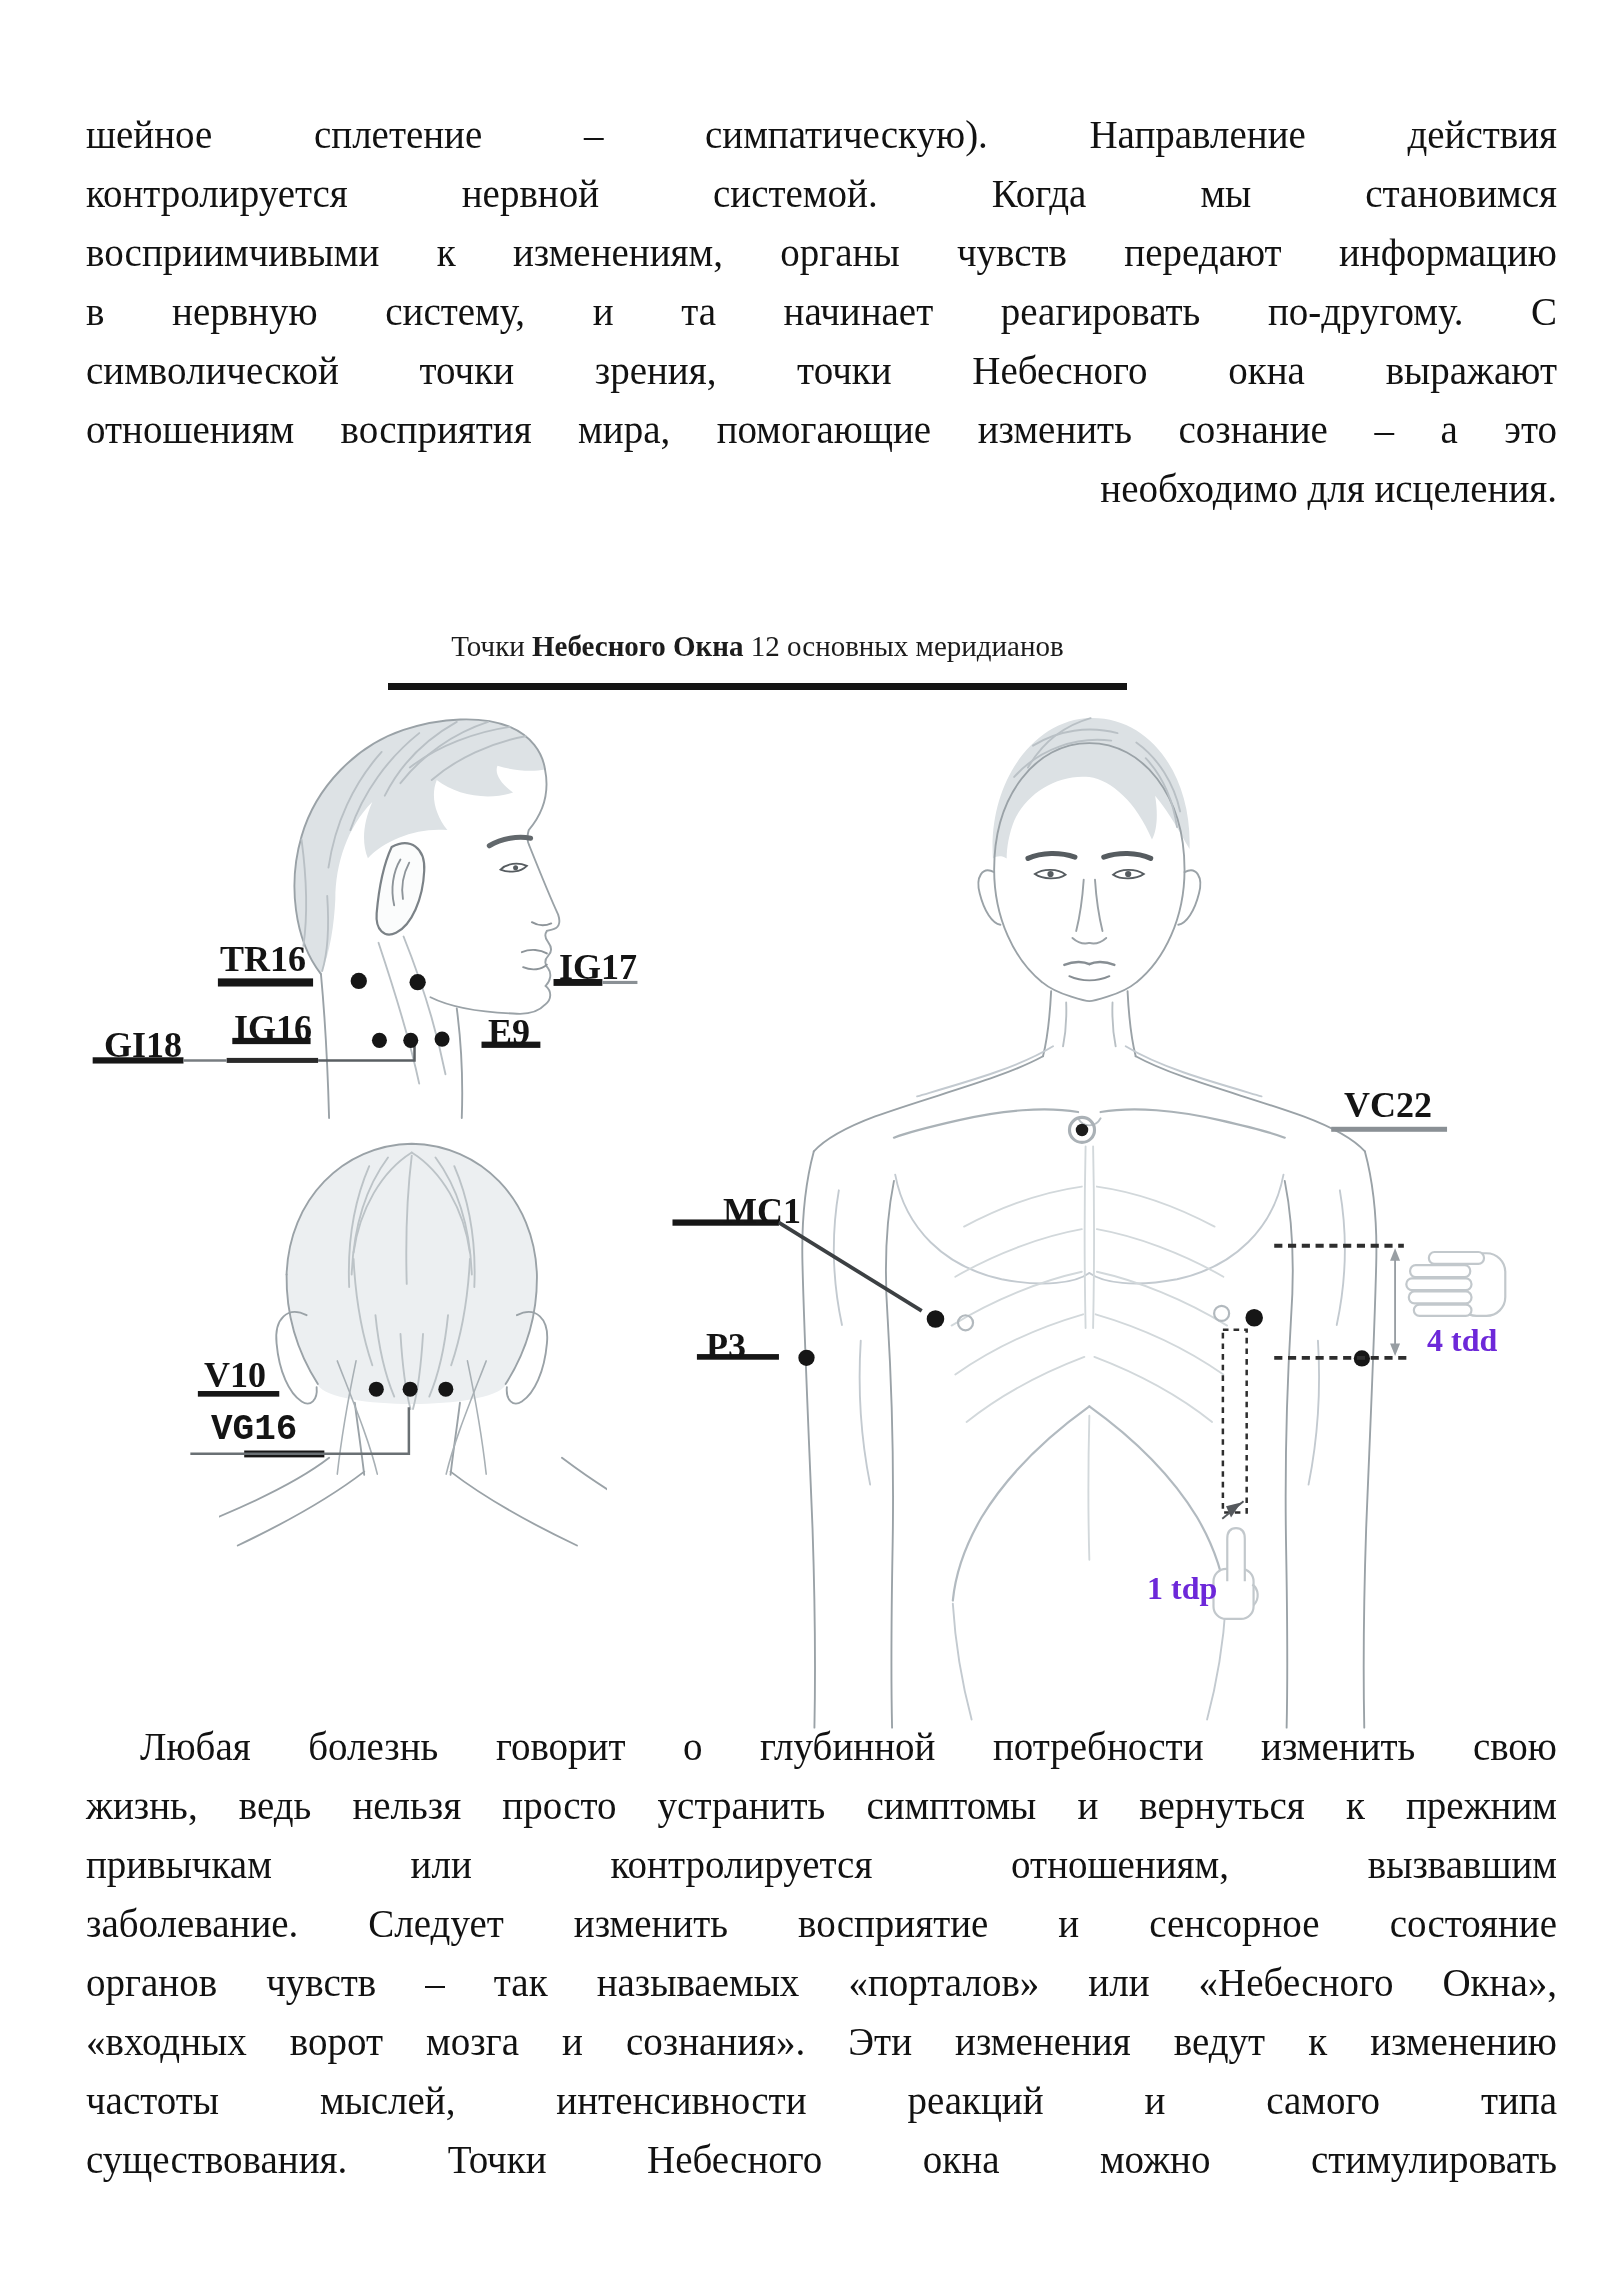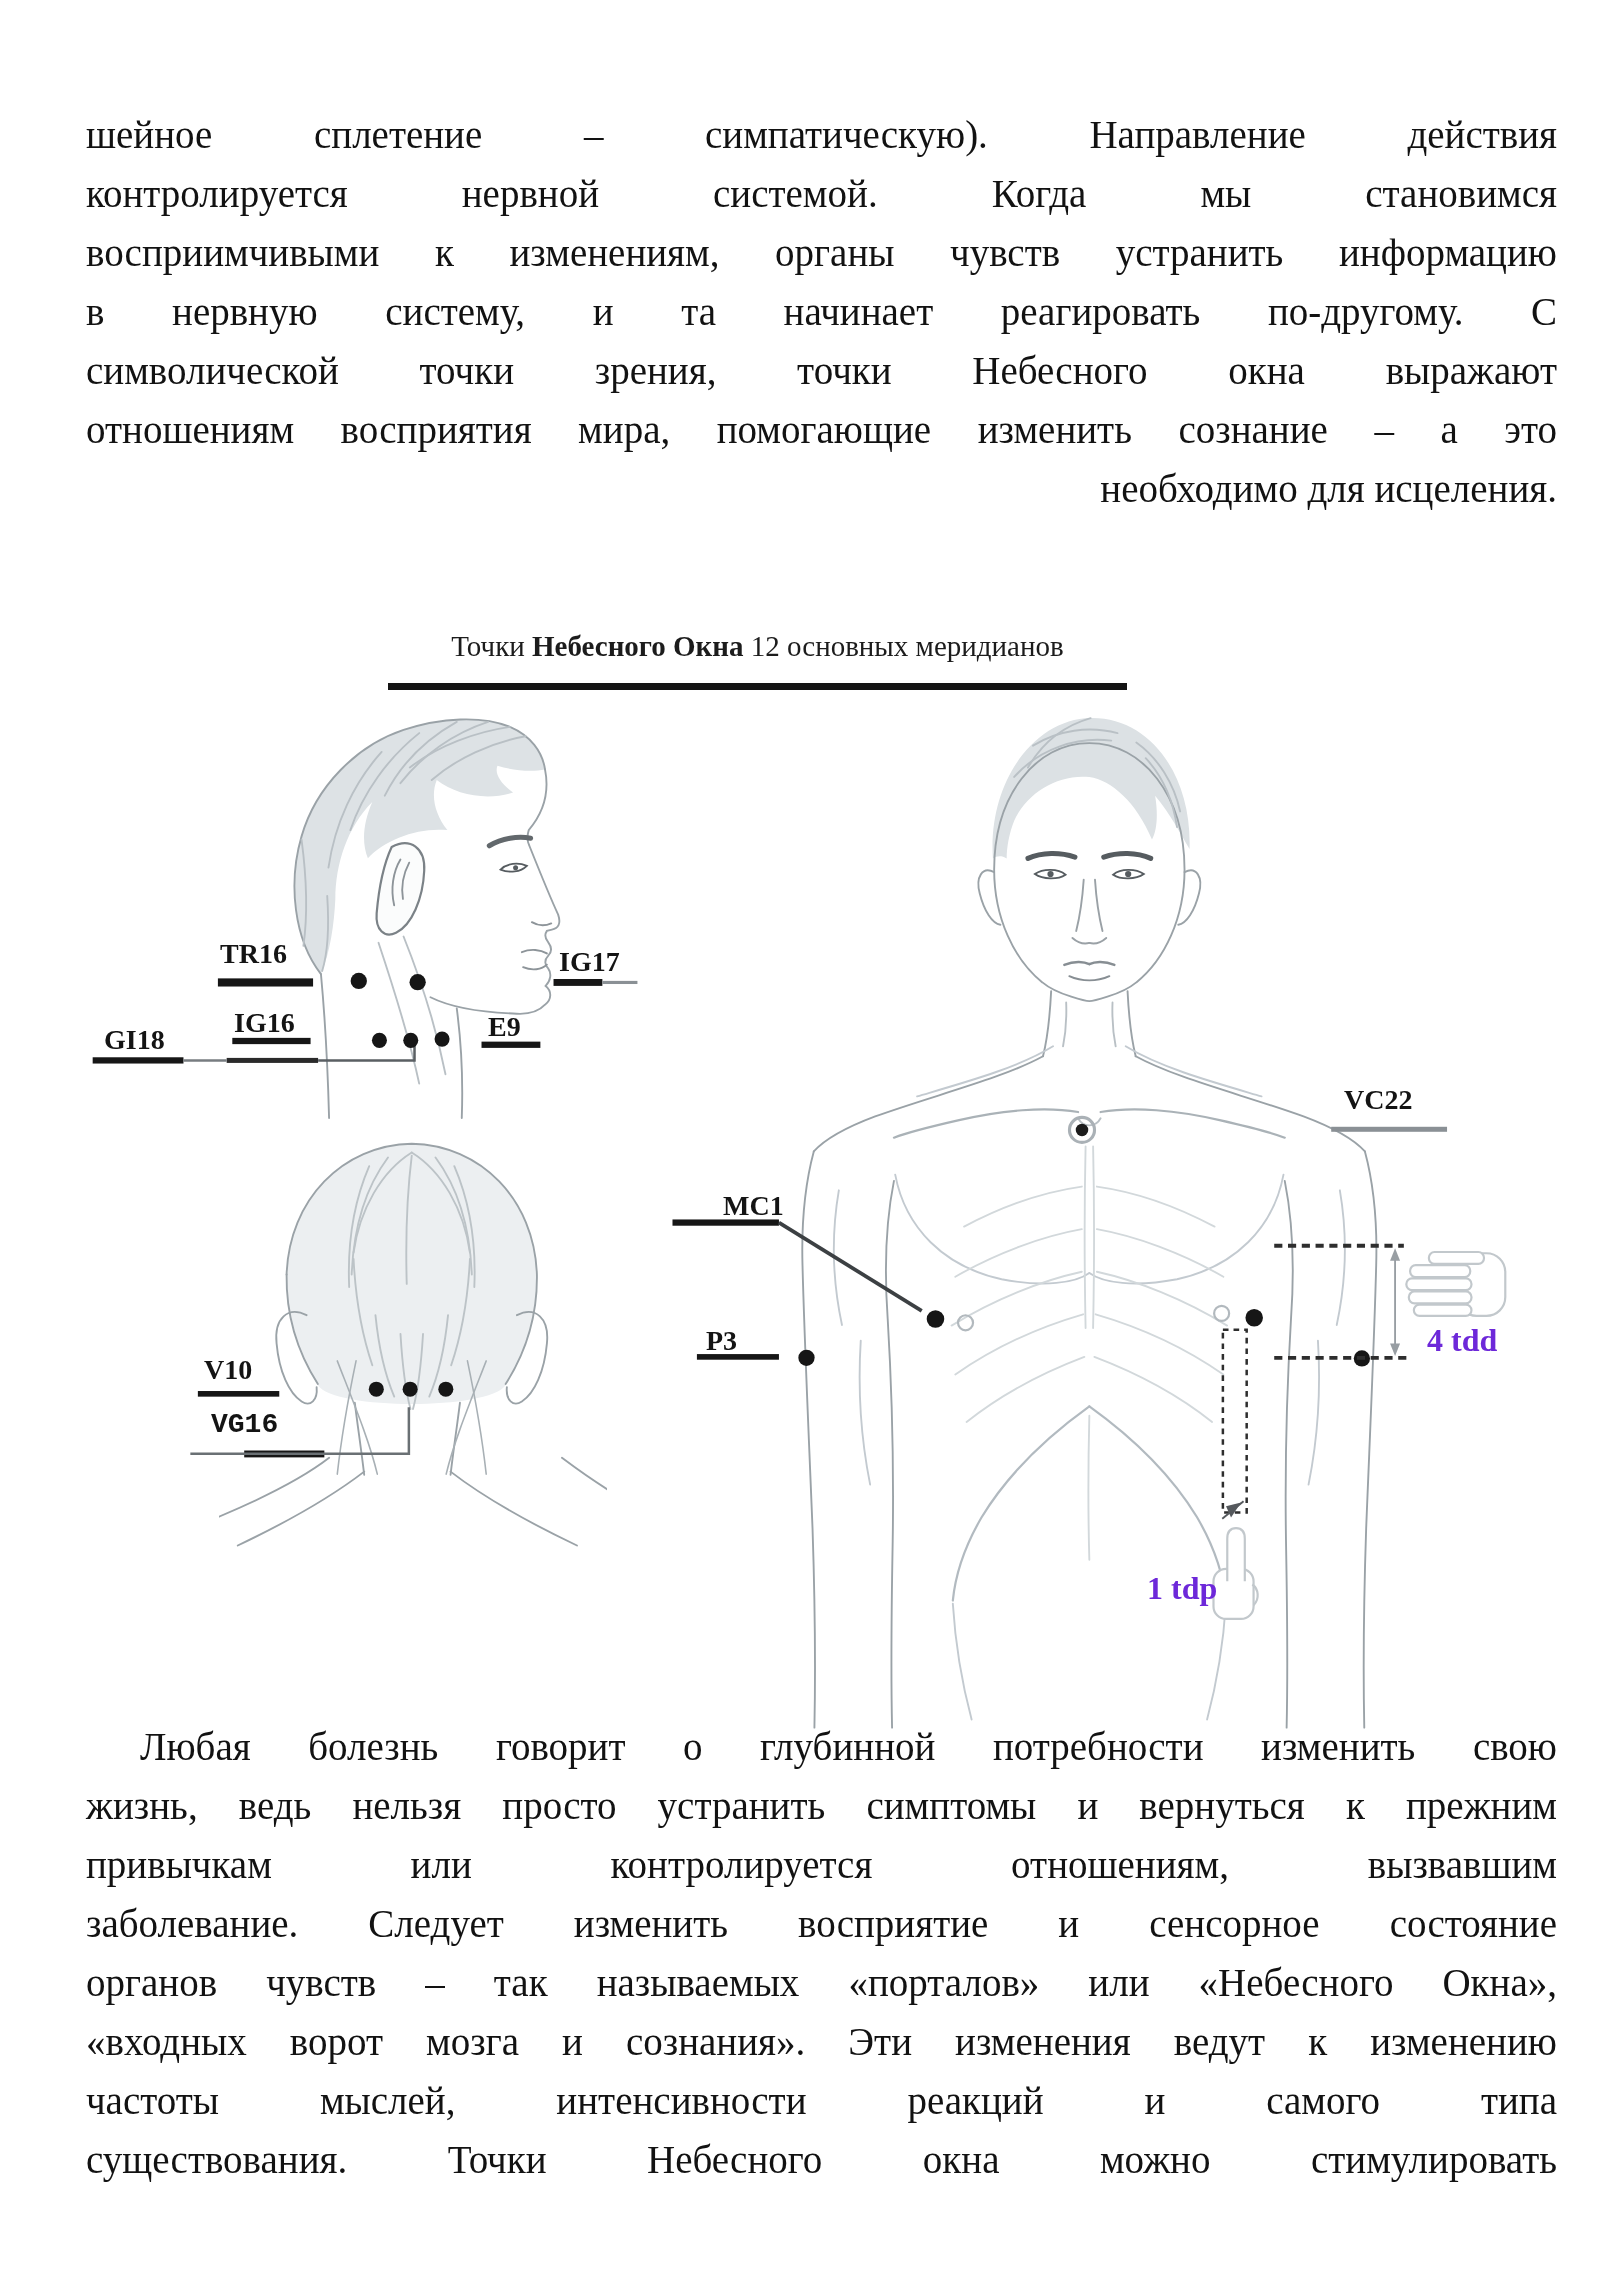--- a/index.html
+++ b/index.html
@@ -14,32 +14,32 @@
   .jline { text-align:justify; text-align-last:justify;margin-left:21px; }
   .lline { text-align:right; }
   .indent { text-indent:54px; }
 
   .figure { position:absolute; left:0; top:617px; width:1623px; height:1121px; }
   .fig-title { position:absolute; left:388px; top:12.5px; width:739px; text-align:center;
                font-size:29px; color:#1c1c1c; }
   .fig-title .b { font-weight:bold; }
   .title-rule { position:absolute; left:388px; top:66px; width:739px; height:6.9px; background:#141414; }
 
-  .plabel { position:absolute; font-weight:bold; font-size:28px; color:#141414; white-space:nowrap;text-align:center; }
+  .plabel { position:absolute; font-weight:bold; font-size:36px; color:#141414; white-space:nowrap;text-align:center; }
   .glabel { position:absolute; font-weight:bold; font-size:32px; color:#6d28d9; white-space:nowrap; }
   svg.abs { position:absolute; }
   .overlay { left:0; top:0; }
 </style>
 </head>
 <body>
 
 <div class="para p1">
   <div class="jline">шейное сплетение – симпатическую). Направление действия</div>
   <div class="jline">контролируется нервной системой. Когда мы становимся</div>
-  <div class="jline">восприимчивыми к изменениям, органы чувств устранить информацию</div>
+  <div class="jline">восприимчивыми к изменениям, органы чувств передают информацию</div>
   <div class="jline">в нервную систему, и та начинает реагировать по-другому. С</div>
   <div class="jline">символической точки зрения, точки Небесного окна выражают</div>
   <div class="jline">отношениям восприятия мира, помогающие изменить сознание – а это</div>
   <div class="lline">необходимо для исцеления.</div>
 </div>
 
 <div class="figure">
 
   <div class="fig-title"><span>Точки </span><span class="b">Небесного Окна</span><span> 12 основных меридианов</span></div>
   <div class="title-rule"></div>

